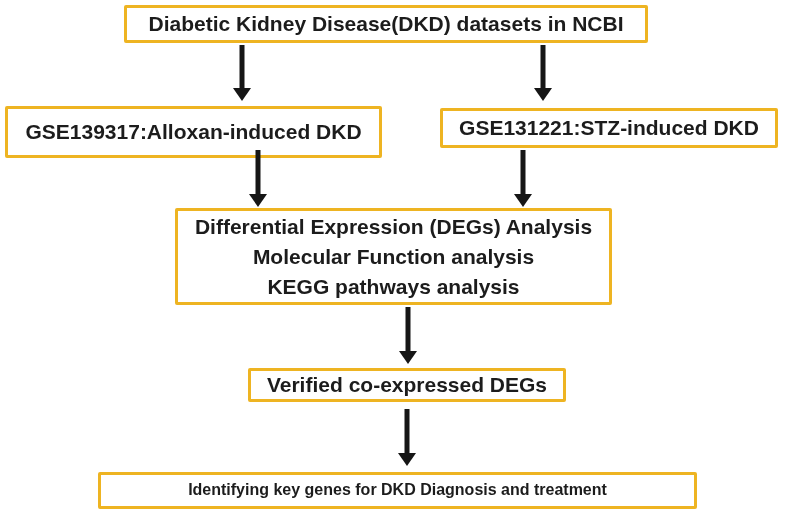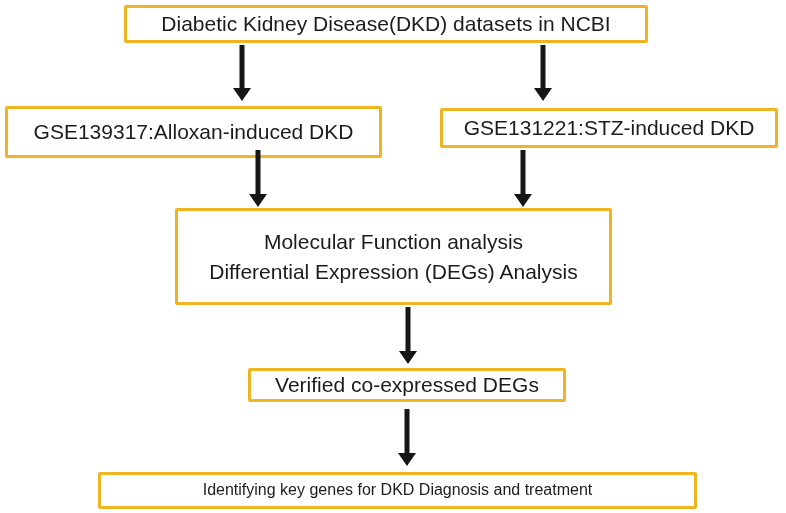--- a/index.html
+++ b/index.html
@@ -8,20 +8,21 @@
     --text-color:#1c1c1c;
   }
   html,body{margin:0;padding:0;background:#ffffff;}
   .canvas{
     position:relative;
     width:786px;height:513px;
     background:#ffffff;
     font-family:"Liberation Sans", sans-serif;
     color:var(--text-color);
     overflow:hidden;
+    font-weight:bold;
   }
   .box{
     position:absolute;
     box-sizing:border-box;
     background:#ffffff;
     border:3px solid var(--border-color);
     border-radius:2px;
     display:flex;
     flex-direction:column;
     align-items:center;
@@ -90,22 +91,23 @@
     <span class="shaft"></span>
     <span class="head"></span>
   </div>
 
   <div class="arrow a4">
     <span class="shaft"></span>
     <span class="head"></span>
   </div>
 
   <div class="box box-mid">
+    <span>Differential Expression (DEGs) Analysis</span>
     <span>Molecular Function analysis</span>
-    <span>Differential Expression (DEGs) Analysis</span>
+    <span>KEGG pathways analysis</span>
   </div>
 
   <div class="arrow a5">
     <span class="shaft"></span>
     <span class="head"></span>
   </div>
 
   <div class="box box-verified">
     <span>Verified co-expressed DEGs</span>
   </div>

